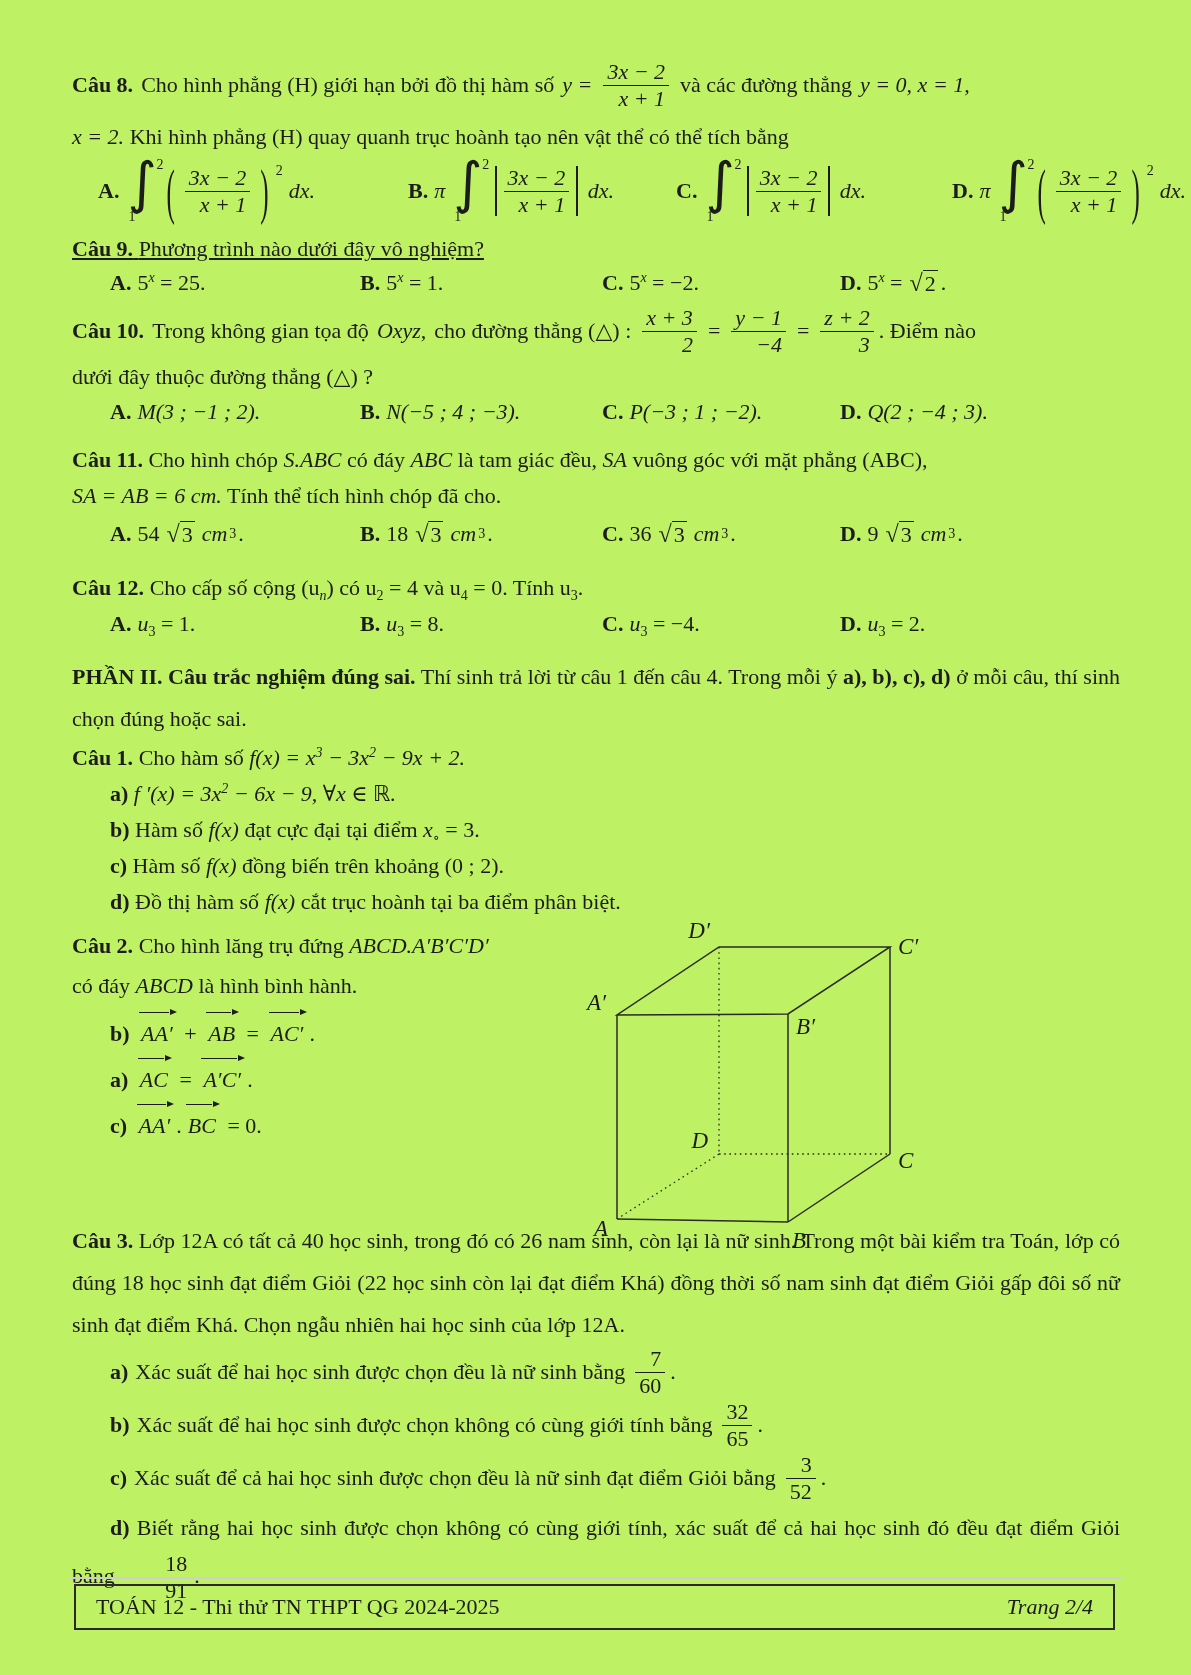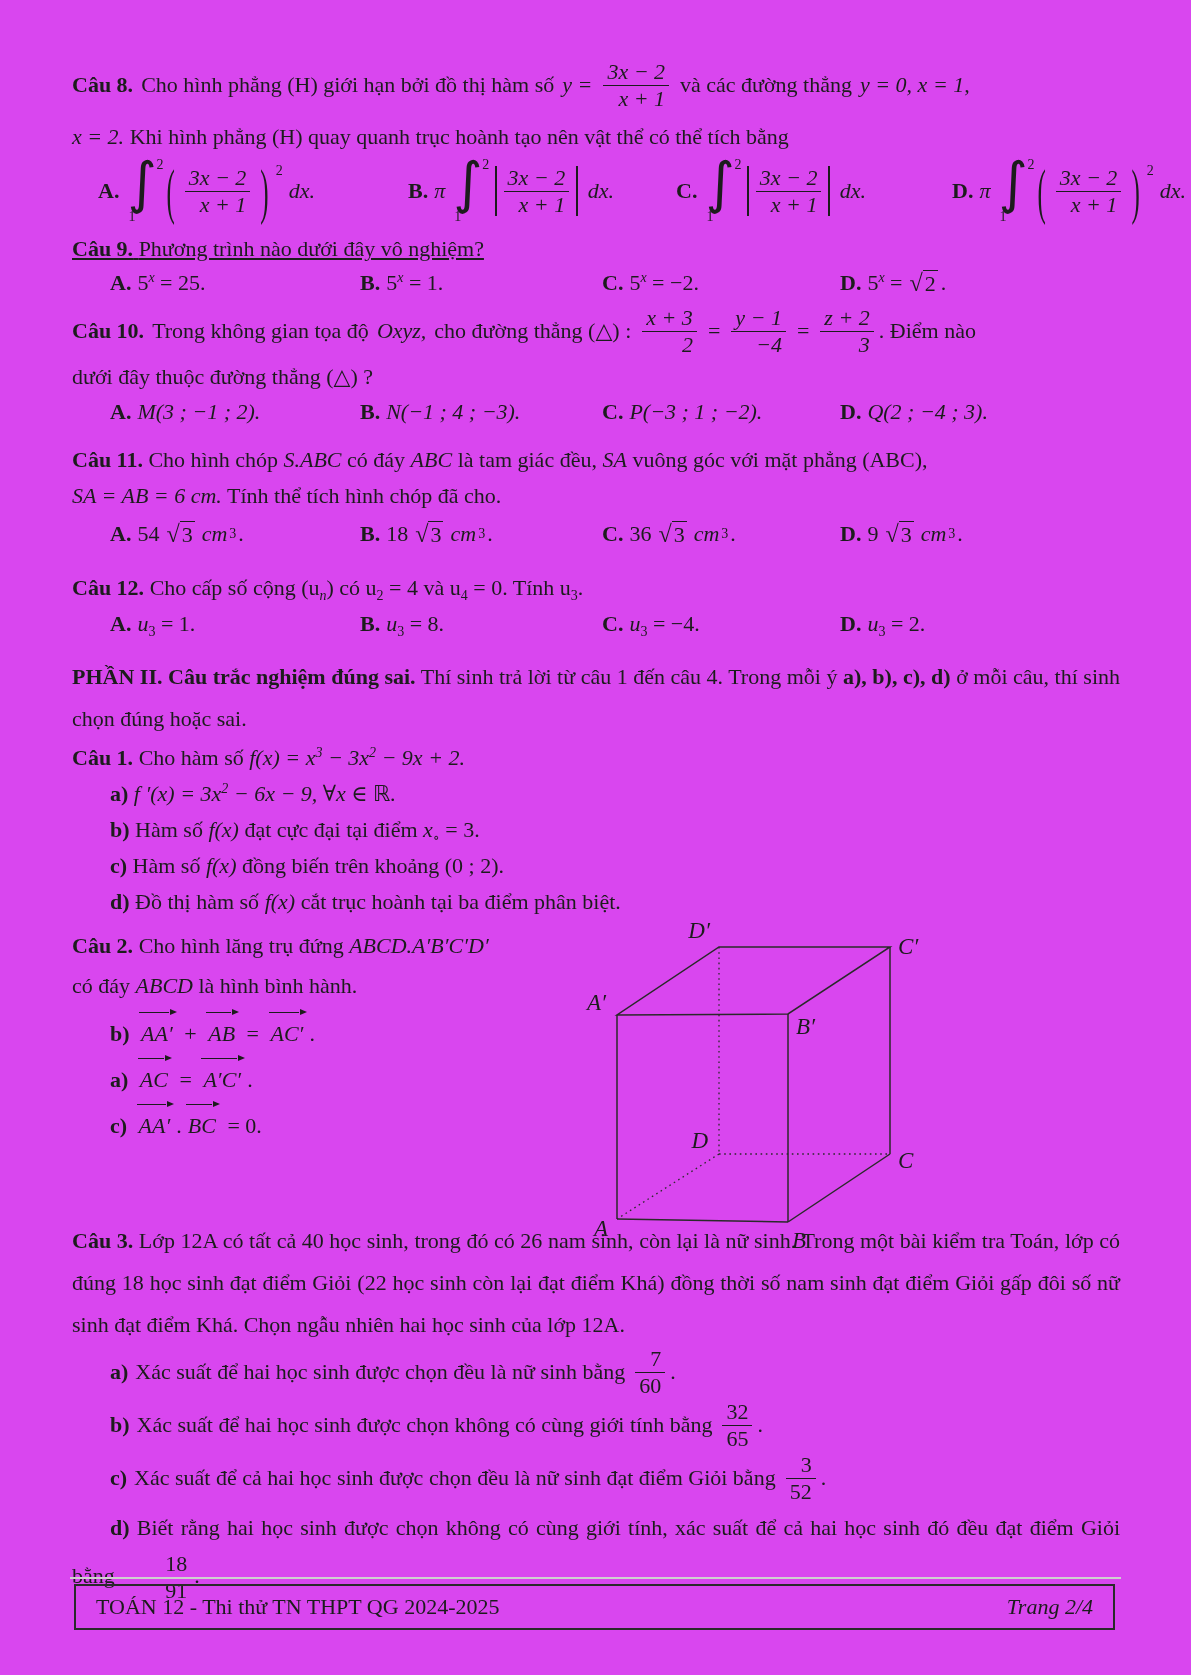--- a/index.html
+++ b/index.html
@@ -1,16 +1,16 @@
 <!DOCTYPE html>
 <html><head>
 <meta charset="utf-8">
 <style>
   html,body{margin:0;padding:0;background:#e8e8e8;}
-  .page{position:relative;width:1191px;height:1675px;background:#d946ef;margin:0 auto;
+  .page{position:relative;width:1191px;height:1675px;background:#bef264;margin:0 auto;
         font-family:"Liberation Serif","DejaVu Serif","DejaVu Sans",serif;
         font-size:22px;color:#1c1c1c;overflow:hidden;}
   .content{position:absolute;left:72px;top:54px;width:1048px;}
   .m{font-style:italic;}
   .b{font-weight:700;font-style:normal;}
   sup{font-size:14px;line-height:0;}
   sub{font-size:14px;line-height:0;}
   .row{display:flex;align-items:center;gap:8px;flex-wrap:nowrap;}
   .line34{line-height:34px;}
   .line36{line-height:36px;}
@@ -212,21 +212,21 @@
         <span style="margin-left:-6px;">. Điểm nào</span>
       </div>
       <div class="line34">dưới đây thuộc đường thẳng (△) ?</div>
       <div class="opts">
         <span class="opt">
             <span class="b">A.</span>
             <span class="m">M(3 ; −1 ; 2).</span>
           </span>
         <span class="opt">
             <span class="b">B.</span>
-            <span class="m">N(−1 ; 4 ; −3).</span>
+            <span class="m">N(−5 ; 4 ; −3).</span>
           </span>
         <span class="opt">
             <span class="b">C.</span>
             <span class="m">P(−3 ; 1 ; −2).</span>
           </span>
         <span class="opt">
             <span class="b">D.</span>
             <span class="m">Q(2 ; −4 ; 3).</span>
           </span>
       </div>

